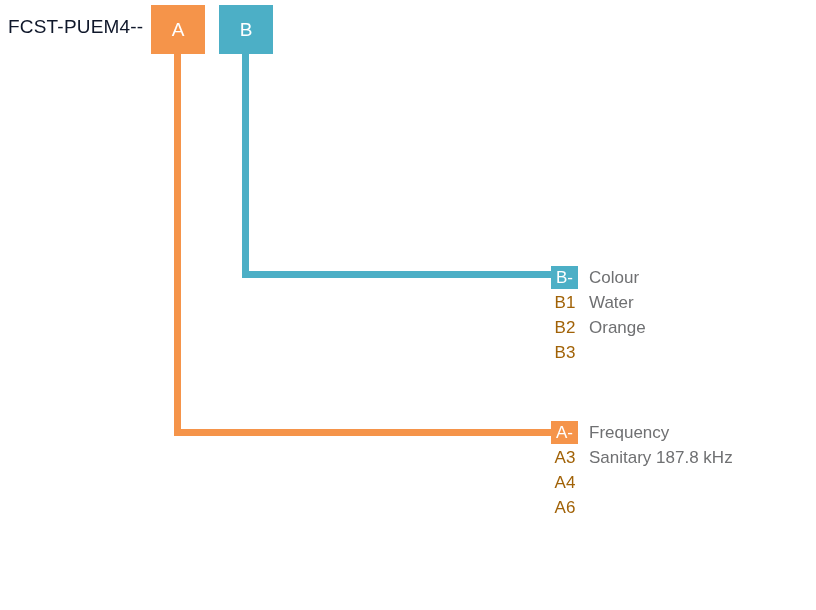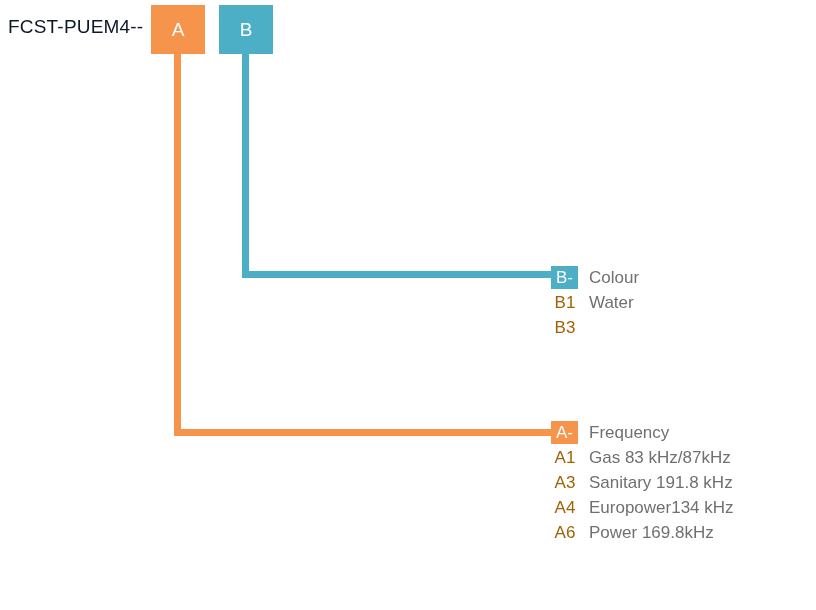--- a/index.html
+++ b/index.html
@@ -144,40 +144,38 @@
   <div class="group group-b">
     <div class="opt-row header">
       <span class="opt-code">B-</span>
       <span class="opt-text">Colour</span>
     </div>
     <div class="opt-row">
       <span class="opt-code">B1</span>
       <span class="opt-text">Water</span>
     </div>
     <div class="opt-row">
+      <span class="opt-code">B2</span>
+      <span class="opt-text">Orange</span>
+    </div>
+    <div class="opt-row">
       <span class="opt-code">B3</span>
     </div>
   </div>
 
   <div class="group group-a">
     <div class="opt-row header">
       <span class="opt-code">A-</span>
       <span class="opt-text">Frequency</span>
     </div>
     <div class="opt-row">
-      <span class="opt-code">A1</span>
-      <span class="opt-text">Gas 83 kHz/87kHz</span>
-    </div>
-    <div class="opt-row">
       <span class="opt-code">A3</span>
-      <span class="opt-text">Sanitary 191.8 kHz</span>
+      <span class="opt-text">Sanitary 187.8 kHz</span>
     </div>
     <div class="opt-row">
       <span class="opt-code">A4</span>
-      <span class="opt-text">Europower134 kHz</span>
     </div>
     <div class="opt-row">
       <span class="opt-code">A6</span>
-      <span class="opt-text">Power 169.8kHz</span>
     </div>
   </div>
 
 </div>
 
 </body></html>

